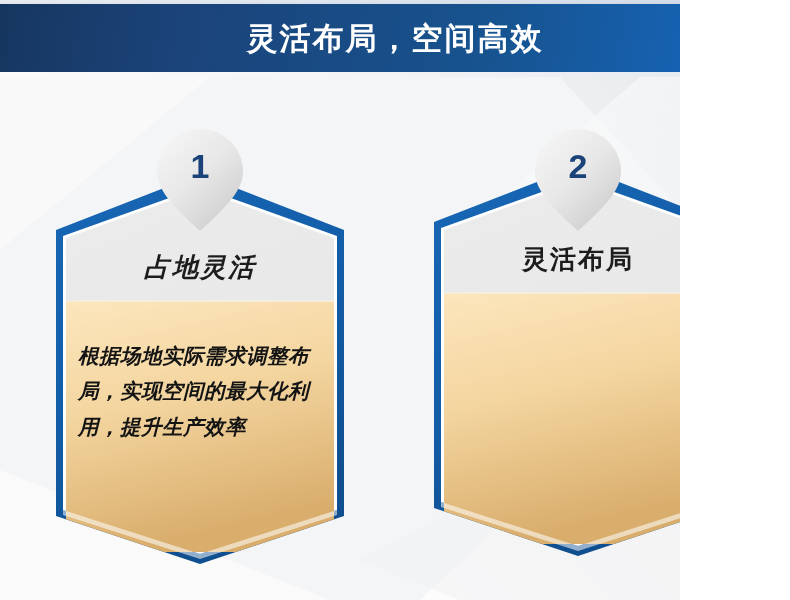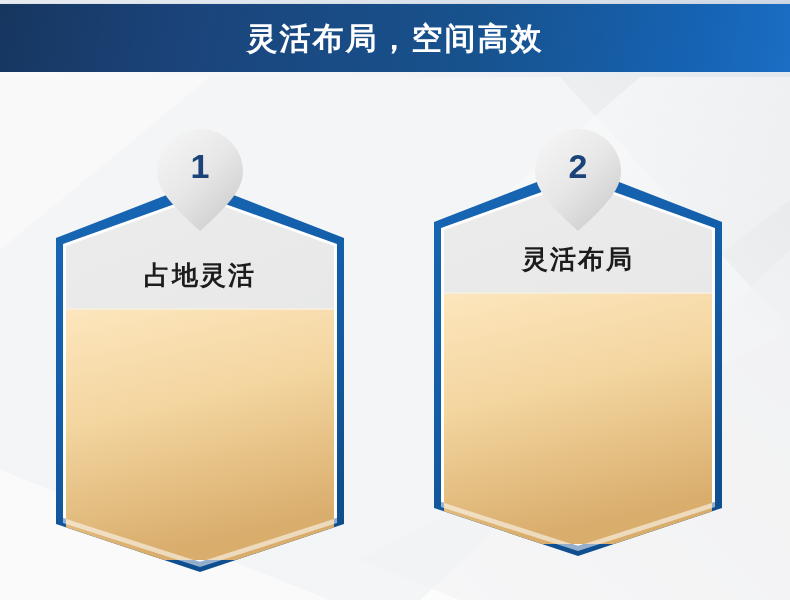--- a/index.html
+++ b/index.html
@@ -9,21 +9,21 @@
   body {
     width: 790px;
     height: 600px;
     overflow: hidden;
     font-family: "Liberation Sans", "DejaVu Sans", sans-serif;
     background: #ffffff;
   }
 
   #stage {
     position: relative;
-    width: 790px;
+    width: 680px;
     height: 600px;
     background: #f97316;
     overflow: hidden;
   }
 
   
   .bg-layer {
     position: absolute;
     left: 0;
     top: 0;
@@ -69,21 +69,21 @@
     height: 5px;
     background: linear-gradient(90deg,#fbfbfc,#f0f3f6 55%, #e2e8ef 100%);
   }
 
   
   .card {
     position: absolute;
     width: 296px;
     height: 352px;
   }
-  #card-1 { left: 52px;  top: 224px; }
+  #card-1 { left: 52px;  top: 216px; font-style: italic; }
   #card-2 { left: 430px; top: 208px; }
 
   .card-svg {
     position: absolute;
     left: 0;
     top: 0;
     width: 296px;
     height: 352px;
     overflow: visible;
   }
@@ -205,20 +205,21 @@
 
       <g clip-path="url(#clip1)">
         <polygon points="14,22 148,-26 282,22 282,292 148,335 14,292" fill="url(#gray1)"></polygon>
         <rect x="14" y="86" width="268" height="250" fill="url(#tan1)"></rect>
         <rect x="14" y="84" width="268" height="2" fill="#f7eed9" opacity="0.8"></rect>
       </g>
 
       <polygon points="11,294 148,338 285,294 285,299 148,343 11,299" fill="#ffffff" opacity="0.55"></polygon>
     </svg>
     <div class="card-title">占地灵活</div>
+    <div class="card-body">根据场地实际需求调整布局，实现空间的最大化利用，提升生产效率</div>
   </div>
 
   <div class="pin" id="pin-1">
     <svg class="pin-svg" viewBox="0 0 90 106">
       <defs>
         <linearGradient id="pinG1" x1="0.1" y1="0" x2="0.9" y2="1">
           <stop offset="0%" stop-color="#f6f6f6"></stop>
           <stop offset="48%" stop-color="#e7e7e7"></stop>
           <stop offset="100%" stop-color="#c9c9c9"></stop>
         </linearGradient>

